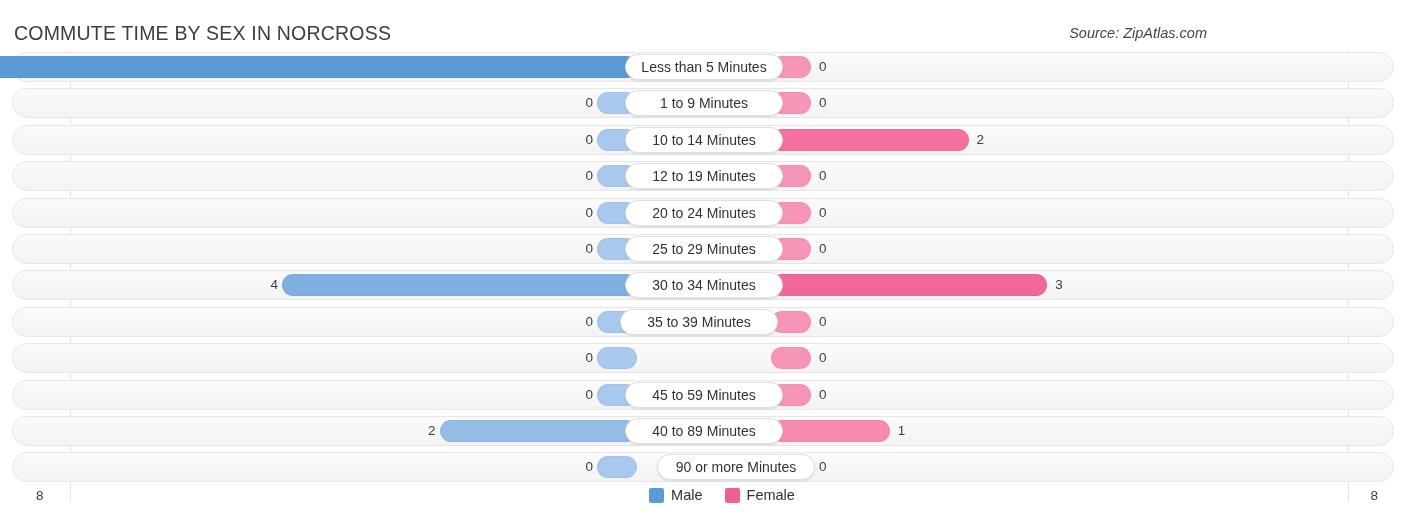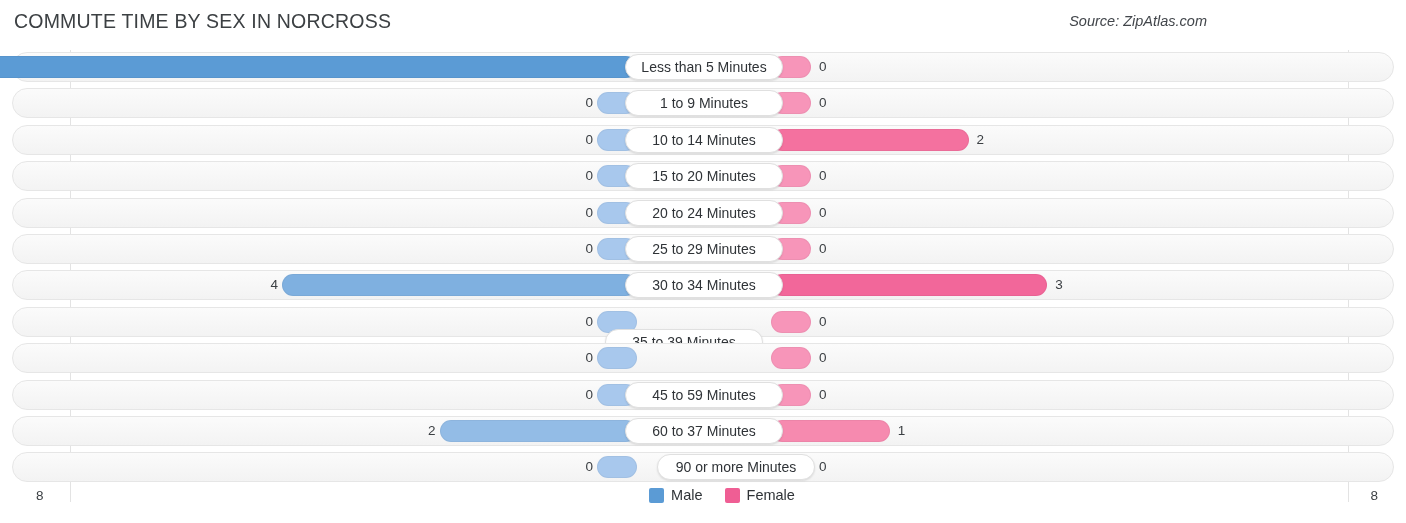--- a/index.html
+++ b/index.html
@@ -14,21 +14,21 @@
     height: 523px;
     font-family: "Liberation Sans", sans-serif;
     color: #2f3337;
     overflow: hidden;
     position: relative;
   }
 
   
   .header {
     position: absolute;
-    top: 0; left: 0;
+    top: 12px; left: 0;
     width: 1219px;
     height: 44px;
   }
   .chart-title {
     position: absolute;
     left: 14px;
     top: 10px;
     font-size: 19.5px;
     font-weight: 400;
     letter-spacing: 0.2px;
@@ -206,21 +206,21 @@
         <div class="val" style="left: 963.5px;">2</div>
         <div class="cat-pill" style="left: 612px; width: 158px;">10 to 14 Minutes</div>
       </div>
     </div>
     <div class="row" style="top: 111.2px;">
       <div class="row-inner">
         <div class="bar male" style="left: 584px; width: 40px; background: rgb(168, 200, 237);"></div>
         <div class="val" style="left: 566px; text-align: right; width: 14px;">0</div>
         <div class="bar female" style="left: 758px; width: 40px; background: rgb(247, 149, 185);"></div>
         <div class="val" style="left: 806px;">0</div>
-        <div class="cat-pill" style="left: 612px; width: 158px;">15 to 20 Minutes</div>
+        <div class="cat-pill" style="left: 612px; width: 158px;">12 to 19 Minutes</div>
       </div>
     </div>
     <div class="row" style="top: 147.6px;">
       <div class="row-inner">
         <div class="bar male" style="left: 584px; width: 40px; background: rgb(168, 200, 237);"></div>
         <div class="val" style="left: 566px; text-align: right; width: 14px;">0</div>
         <div class="bar female" style="left: 758px; width: 40px; background: rgb(247, 149, 185);"></div>
         <div class="val" style="left: 806px;">0</div>
         <div class="cat-pill" style="left: 612px; width: 158px;">20 to 24 Minutes</div>
       </div>
@@ -242,21 +242,21 @@
         <div class="val" style="left: 1042.25px;">3</div>
         <div class="cat-pill" style="left: 612px; width: 158px;">30 to 34 Minutes</div>
       </div>
     </div>
     <div class="row" style="top: 256.8px;">
       <div class="row-inner">
         <div class="bar male" style="left: 584px; width: 40px; background: rgb(168, 200, 237);"></div>
         <div class="val" style="left: 566px; text-align: right; width: 14px;">0</div>
         <div class="bar female" style="left: 758px; width: 40px; background: rgb(247, 149, 185);"></div>
         <div class="val" style="left: 806px;">0</div>
-        <div class="cat-pill" style="left: 592px; width: 158px; margin-top: 20px;">35 to 39 Minutes</div>
+        <div class="cat-pill" style="left: 607px; width: 158px;">35 to 39 Minutes</div>
       </div>
     </div>
     <div class="row" style="top: 293.2px;">
       <div class="row-inner">
         <div class="bar male" style="left: 584px; width: 40px; background: rgb(168, 200, 237);"></div>
         <div class="val" style="left: 566px; text-align: right; width: 14px;">0</div>
         <div class="bar female" style="left: 758px; width: 40px; background: rgb(247, 149, 185);"></div>
         <div class="val" style="left: 806px;">0</div>
       </div>
     </div>
@@ -268,21 +268,21 @@
         <div class="val" style="left: 806px;">0</div>
         <div class="cat-pill" style="left: 612px; width: 158px;">45 to 59 Minutes</div>
       </div>
     </div>
     <div class="row" style="top: 366px;">
       <div class="row-inner">
         <div class="bar male" style="left: 426.5px; width: 197.5px; background: rgb(147, 188, 230);"></div>
         <div class="val" style="left: 408.5px; text-align: right; width: 14px;">2</div>
         <div class="bar female" style="left: 758px; width: 118.75px; background: rgb(246, 138, 175);"></div>
         <div class="val" style="left: 884.75px;">1</div>
-        <div class="cat-pill" style="left: 612px; width: 158px;">60 to 37 Minutes</div>
+        <div class="cat-pill" style="left: 612px; width: 158px;">40 to 89 Minutes</div>
       </div>
     </div>
     <div class="row" style="top: 402.4px;">
       <div class="row-inner">
         <div class="bar male" style="left: 584px; width: 40px; background: rgb(168, 200, 237);"></div>
         <div class="val" style="left: 566px; text-align: right; width: 14px;">0</div>
         <div class="bar female" style="left: 758px; width: 40px; background: rgb(247, 149, 185);"></div>
         <div class="val" style="left: 806px;">0</div>
         <div class="cat-pill" style="left: 644px; width: 158px;">90 or more Minutes</div>
       </div>

